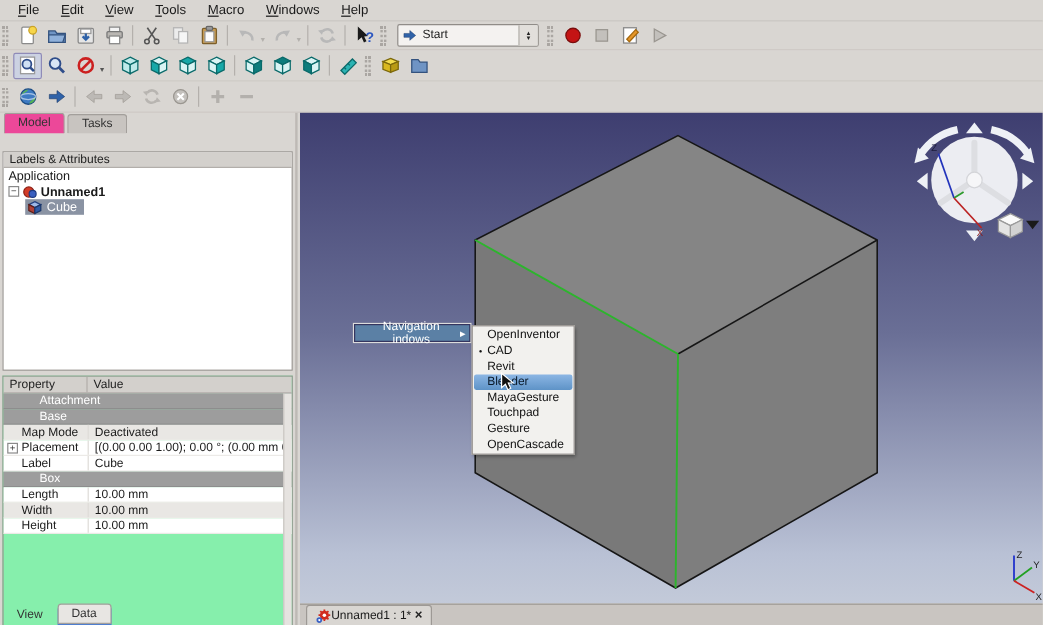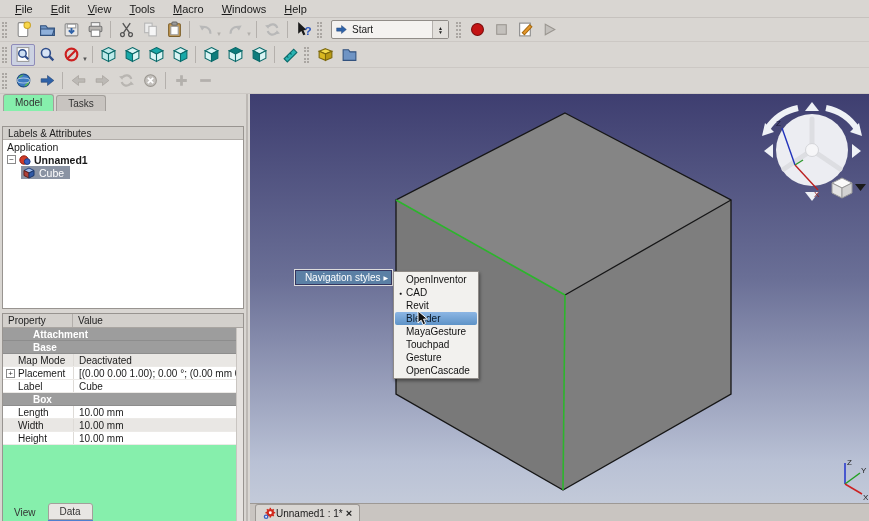--- a/index.html
+++ b/index.html
@@ -27,38 +27,38 @@
   .wbcombo .wblbl{flex:1;font-size:10px;padding-left:4px}
   .wbspin{width:16px;height:17px;border-left:1px solid #b5b1ad;background:#e2dfdb;display:flex;flex-direction:column;align-items:center;justify-content:center;line-height:4px;font-size:5px;color:#222}
 
   
   #dock{position:absolute;left:0;top:94px;width:248px;height:427px;background:#d9d6d2;border-right:2px solid #bdb9b5}
   .dock-title{height:16px;display:flex;align-items:center;padding:0 3px 0 5px;font-size:10px}
   .dock-title .sp{flex:1}
   .small-btn{width:12px;height:11px;border:1px solid #999590;background:#d5d2ce;font-size:7px;line-height:9px;text-align:center;color:#444;margin-left:2px}
   .cv-tabs{display:flex;height:17px;padding-left:3px;align-items:flex-end}
   .cv-tab{padding:2px 11px;font-size:10px;border:1px solid #a39f9b;border-bottom:none;border-radius:3px 3px 0 0;background:#c8c4c0;color:#333;margin-right:2px}
-  .cv-tab.active{background:#86efac;padding-bottom:3px}
+  .cv-tab.active{background:#ec4899;padding-bottom:3px}
   .treebox{position:absolute;left:2px;top:32px;width:242px;height:183px;background:#fff;border:1px solid #989490}
   .tree-hd{height:13px;background:#d3d0cc;border-bottom:1px solid #b2aeaa;font-size:10px;padding-left:5px;display:flex;align-items:center;color:#222}
   .trow{height:13px;display:flex;align-items:center;font-size:10.5px}
   .exp{width:9px;height:9px;border:1px solid #8a8a8a;background:#fff;font-size:8px;line-height:7px;text-align:center;color:#333;margin:0 3px 0 4px}
   .sel-item{display:flex;align-items:center;height:13px;background:#8a93a3;color:#fff;padding:0 6px 0 2px;margin-left:18px}
   
   .propbox{position:absolute;left:2px;top:219px;width:242px;height:216px;background:#86efac;border:1px solid #989490}
   .phead{display:flex;height:14px;background:#d3d0cc;border-bottom:1px solid #a9a5a1;font-size:10px;align-items:center;color:#222}
   .phead .c1{width:70px;padding-left:5px;border-right:1px solid #b2aeaa;height:100%;display:flex;align-items:center}
   .phead .c2{flex:1;padding-left:5px}
   .prow{display:flex;height:13px;align-items:center;font-size:10px;border-bottom:1px solid #eceae7;background:#fff}
   .prow.shaded{background:#e9e7e4}
   .pname{width:70px;padding-left:3px;display:flex;align-items:center;height:100%;overflow:hidden;white-space:nowrap}
   .pexp{width:9px;height:9px;border:1px solid #8a8a8a;background:#fff;font-size:8px;line-height:7px;text-align:center;color:#333;margin-right:3px;flex:none}
   .pval{flex:1;padding-left:5px;border-left:1px solid #dedbd7;height:100%;display:flex;align-items:center;overflow:hidden;white-space:nowrap}
   .prow.pgroup{background:#9d9d9d;border-bottom:1px solid #8d8d8d}
-  .pgroup .pname{color:#fff;font-weight:bold;padding-left:18px;width:auto}
+  .pgroup .pname{color:#fff;font-weight:normal;padding-left:18px;width:auto}
   .pscroll{position:absolute;right:0;top:14px;bottom:0;width:7px;background:#e6e3e0;border-left:1px solid #c9c5c1}
   .mode-tabs{position:absolute;left:2px;top:409px;height:17px;display:flex;align-items:flex-end}
   .mode-tab{padding:2px 11px;font-size:10px;color:#333;border:1px solid transparent;border-bottom:none}
   .mode-tab.active{background:#e8e6e3;border:1px solid #a39f9b;border-radius:3px 3px 0 0;box-shadow:0 2px 0 #4f7fd0}
 
   
   #vp{position:absolute;left:250px;top:94px;width:619px;height:409px;background:linear-gradient(#3e3e70 0%,#6a6f96 45%,#b9c1d5 90%,#c3cad9 100%)}
   #vpsvg{position:absolute;left:0;top:0}
 
   
@@ -525,21 +525,21 @@
       <line x1="595" y1="390" x2="610" y2="379" stroke="#22a022"></line>
       <line x1="595" y1="390" x2="612" y2="400" stroke="#cc2222"></line>
       <text x="597" y="371" font-size="8" fill="#222" stroke="none">Z</text>
       <text x="611" y="379" font-size="8" fill="#222" stroke="none">Y</text>
       <text x="613" y="406" font-size="8" fill="#222" stroke="none">X</text>
     </g>
   </svg>
 
   <div id="ctx-parent">
     <div class="ctx-parent-item">
-      <span class="lbl">Navigation styles</span>
+      <span class="lbl">Navigation indows</span>
       <span class="arr">▶</span>
     </div>
   </div>
 
   <div id="ctx-sub">
 
       <div class="smi">
         <span class="bullet" style="visibility: hidden;">●</span>
         <span>OpenInventor</span>
       </div>

